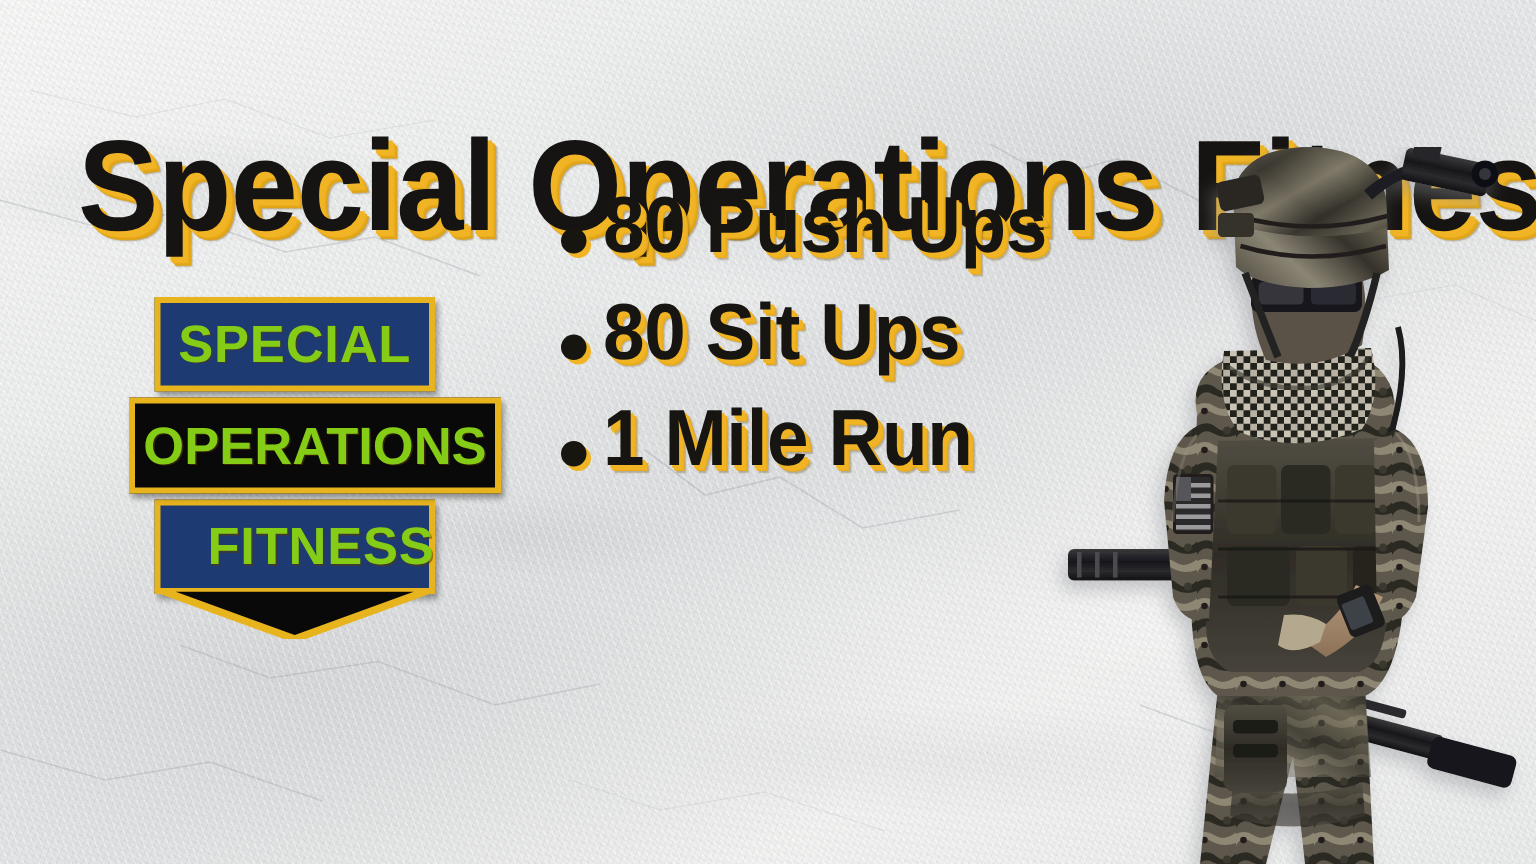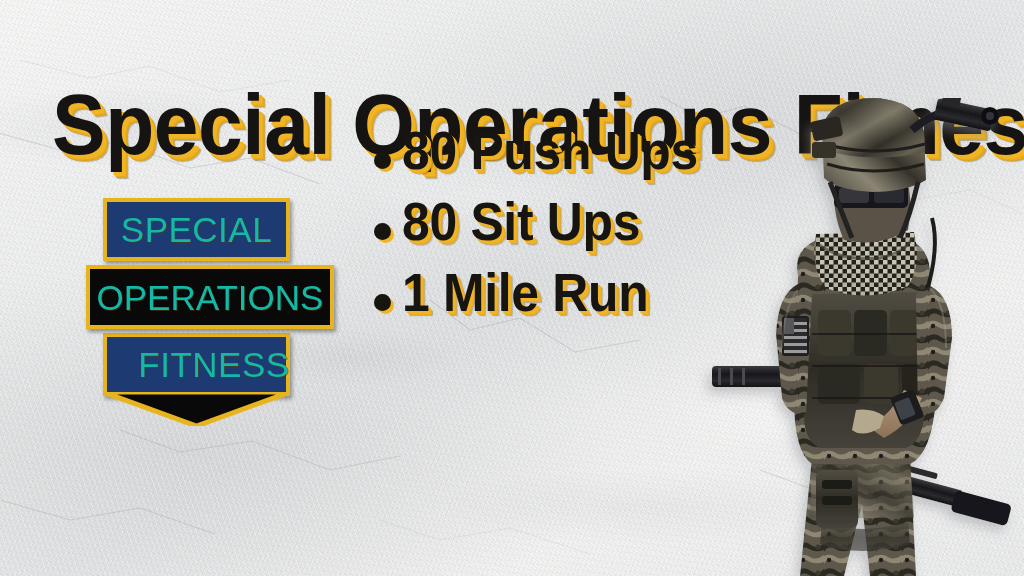--- a/index.html
+++ b/index.html
@@ -129,22 +129,22 @@
   .band {
     position: absolute;
     display: flex;
     align-items: center;
     justify-content: center;
     border: 4px solid #e8b41e;
     box-sizing: border-box;
     box-shadow: 2px 3px 4px rgba(0,0,0,.38);
   }
   .band-label {
-    font-weight: 400;
-    color: #14b8a6;
+    font-weight: 700;
+    color: #84cc16;
     letter-spacing: 0.5px;
     line-height: 1;
     text-shadow: 1px 1px 0 rgba(90,60,0,.55);
   }
   .band-special {
     left: 23px; top: 2px; width: 187px; height: 63px;
     background: #1d3b72;
   }
   .band-special .band-label { font-size: 35px; }
   .band-operations {

